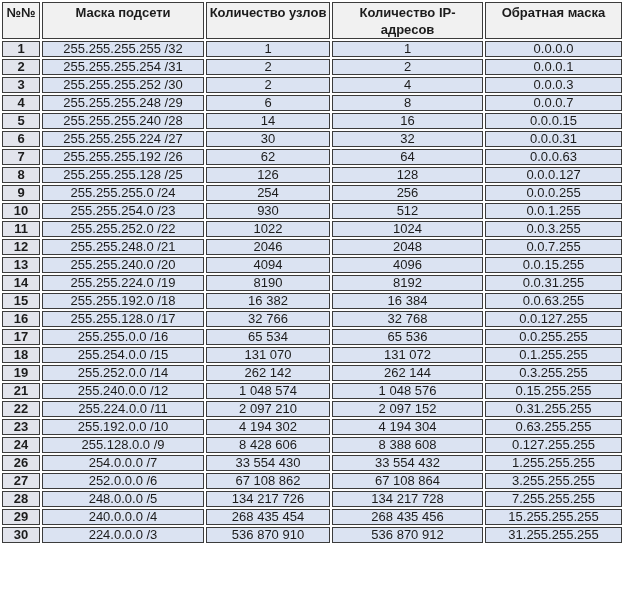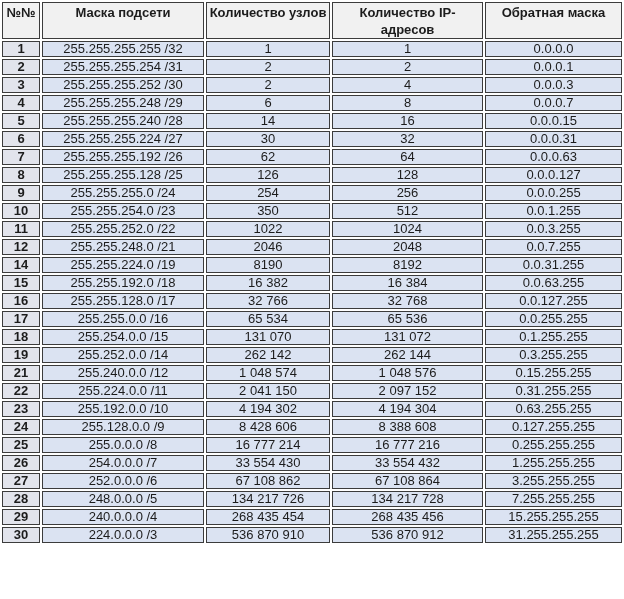--- a/index.html
+++ b/index.html
@@ -133,39 +133,46 @@
         <tr>
           <td class="rownum">9</td>
           <td>255.255.255.0 /24</td>
           <td>254</td>
           <td>256</td>
           <td>0.0.0.255</td>
         </tr>
         <tr>
           <td class="rownum">10</td>
           <td>255.255.254.0 /23</td>
-          <td>350</td>
+          <td>930</td>
           <td>512</td>
           <td>0.0.1.255</td>
         </tr>
         <tr>
           <td class="rownum">11</td>
           <td>255.255.252.0 /22</td>
           <td>1022</td>
           <td>1024</td>
           <td>0.0.3.255</td>
         </tr>
         <tr>
           <td class="rownum">12</td>
           <td>255.255.248.0 /21</td>
           <td>2046</td>
           <td>2048</td>
           <td>0.0.7.255</td>
         </tr>
         <tr>
+          <td class="rownum">13</td>
+          <td>255.255.240.0 /20</td>
+          <td>4094</td>
+          <td>4096</td>
+          <td>0.0.15.255</td>
+        </tr>
+        <tr>
           <td class="rownum">14</td>
           <td>255.255.224.0 /19</td>
           <td>8190</td>
           <td>8192</td>
           <td>0.0.31.255</td>
         </tr>
         <tr>
           <td class="rownum">15</td>
           <td>255.255.192.0 /18</td>
           <td>16 382</td>
@@ -203,46 +210,39 @@
         <tr>
           <td class="rownum">21</td>
           <td>255.240.0.0 /12</td>
           <td>1 048 574</td>
           <td>1 048 576</td>
           <td>0.15.255.255</td>
         </tr>
         <tr>
           <td class="rownum">22</td>
           <td>255.224.0.0 /11</td>
-          <td>2 041 150</td>
+          <td>2 097 210</td>
           <td>2 097 152</td>
           <td>0.31.255.255</td>
         </tr>
         <tr>
           <td class="rownum">23</td>
           <td>255.192.0.0 /10</td>
           <td>4 194 302</td>
           <td>4 194 304</td>
           <td>0.63.255.255</td>
         </tr>
         <tr>
           <td class="rownum">24</td>
           <td>255.128.0.0 /9</td>
           <td>8 428 606</td>
           <td>8 388 608</td>
           <td>0.127.255.255</td>
         </tr>
         <tr>
-          <td class="rownum">25</td>
-          <td>255.0.0.0 /8</td>
-          <td>16 777 214</td>
-          <td>16 777 216</td>
-          <td>0.255.255.255</td>
-        </tr>
-        <tr>
           <td class="rownum">26</td>
           <td>254.0.0.0 /7</td>
           <td>33 554 430</td>
           <td>33 554 432</td>
           <td>1.255.255.255</td>
         </tr>
         <tr>
           <td class="rownum">27</td>
           <td>252.0.0.0 /6</td>
           <td>67 108 862</td>

